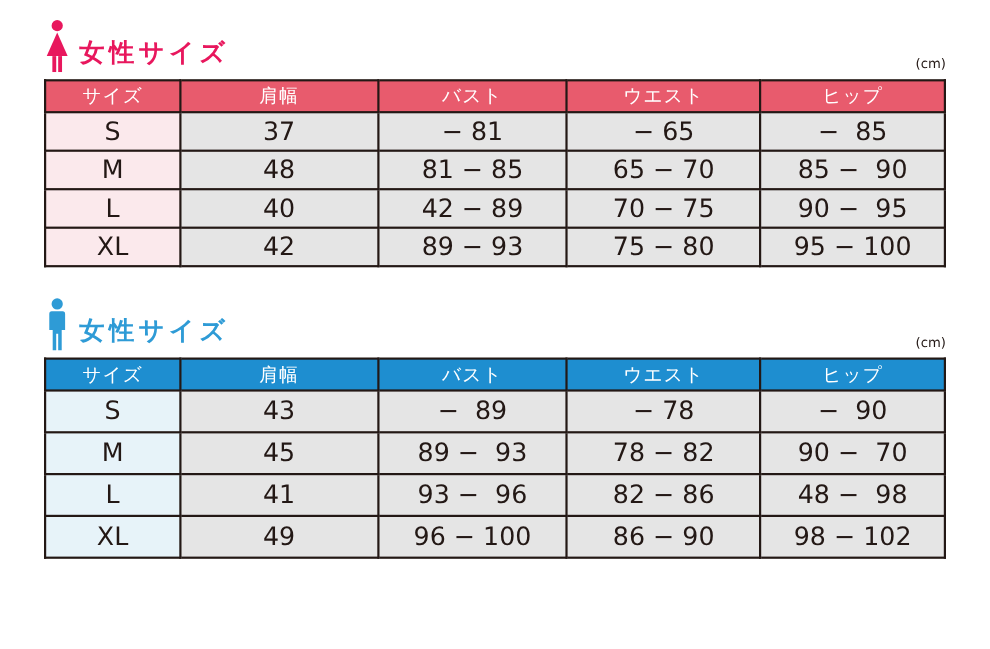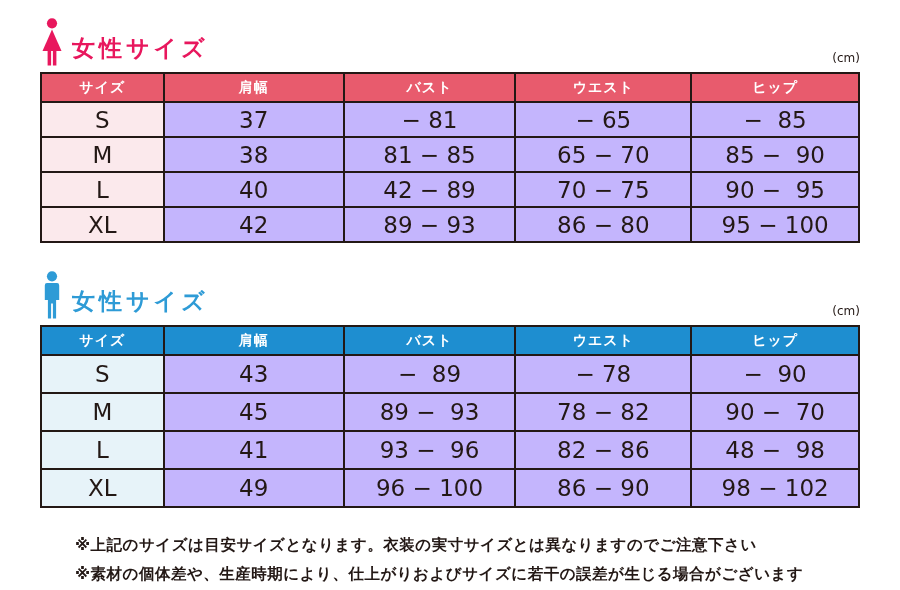--- a/index.html
+++ b/index.html
@@ -58,36 +58,36 @@
     table-layout: fixed;
   }
   table.size-table th,
   table.size-table td {
     border: 2px solid var(--border, #231815);
     text-align: center;
     padding: 0;
   }
   table.size-table thead th {
     height: 27px;
-    font-size: 14px;
-    font-weight: bold;
+    font-size: 17px;
+    font-weight: normal;
     letter-spacing: 1px;
   }
   table.women thead th {
     background: var(--women-header-bg, #e85b6d);
     color: var(--women-header-text, #ffffff);
   }
   table.men thead th {
     background: var(--men-header-bg, #1e8ed0);
     color: var(--men-header-text, #ffffff);
   }
   table.size-table tbody td {
     font-size: 23px;
     white-space: pre;
-    background: #c4b5fd;
+    background: #e5e5e5;
   }
   table.women tbody td { height: 33px; }
   table.men tbody td   { height: 36px; }
   table.women tbody td.size-cell { background: var(--women-size-col-bg, #fbe9ec); }
   table.men tbody td.size-cell   { background: var(--men-size-col-bg, #e7f3f9); }
   .women-block { margin-bottom: 28px; }
   .men-block   { margin-bottom: 22px; }
   
   .notes {
     margin: 26px 0 0 35px;
@@ -139,37 +139,37 @@
       <tbody>
         <tr>
           <td class="size-cell">S</td>
           <td>37</td>
           <td>− 81</td>
           <td>− 65</td>
           <td>−  85</td>
         </tr>
         <tr>
           <td class="size-cell">M</td>
-          <td>38</td>
+          <td>48</td>
           <td>81 − 85</td>
           <td>65 − 70</td>
           <td>85 −  90</td>
         </tr>
         <tr>
           <td class="size-cell">L</td>
           <td>40</td>
           <td>42 − 89</td>
           <td>70 − 75</td>
           <td>90 −  95</td>
         </tr>
         <tr>
           <td class="size-cell">XL</td>
           <td>42</td>
           <td>89 − 93</td>
-          <td>86 − 80</td>
+          <td>75 − 80</td>
           <td>95 − 100</td>
         </tr>
       </tbody>
     </table>
   </section>
 
   <section class="men-block">
     <div class="section-header">
       <span class="pictogram male-color">
         <svg viewBox="0 0 24 48" xmlns="http://www.w3.org/2000/svg">
@@ -223,18 +223,14 @@
           <td class="size-cell">XL</td>
           <td>49</td>
           <td>96 − 100</td>
           <td>86 − 90</td>
           <td>98 − 102</td>
         </tr>
       </tbody>
     </table>
   </section>
 
-  <div class="notes">
-    <p>※上記のサイズは目安サイズとなります。衣装の実寸サイズとは異なりますのでご注意下さい</p>
-    <p>※素材の個体差や、生産時期により、仕上がりおよびサイズに若干の誤差が生じる場合がございます</p>
-  </div>
 
 </div>
 
 </body></html>

